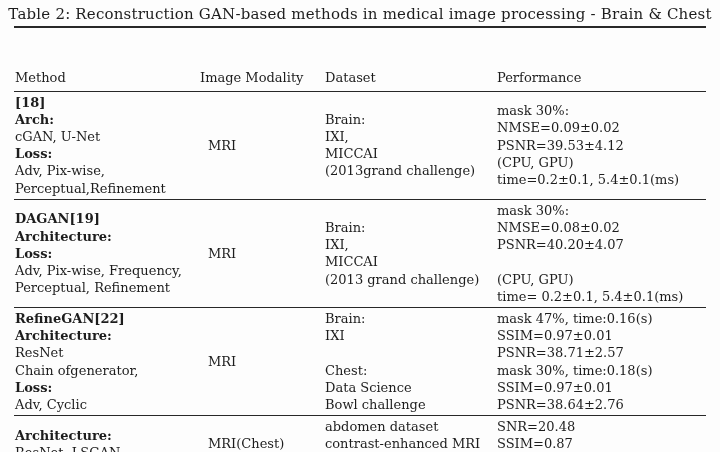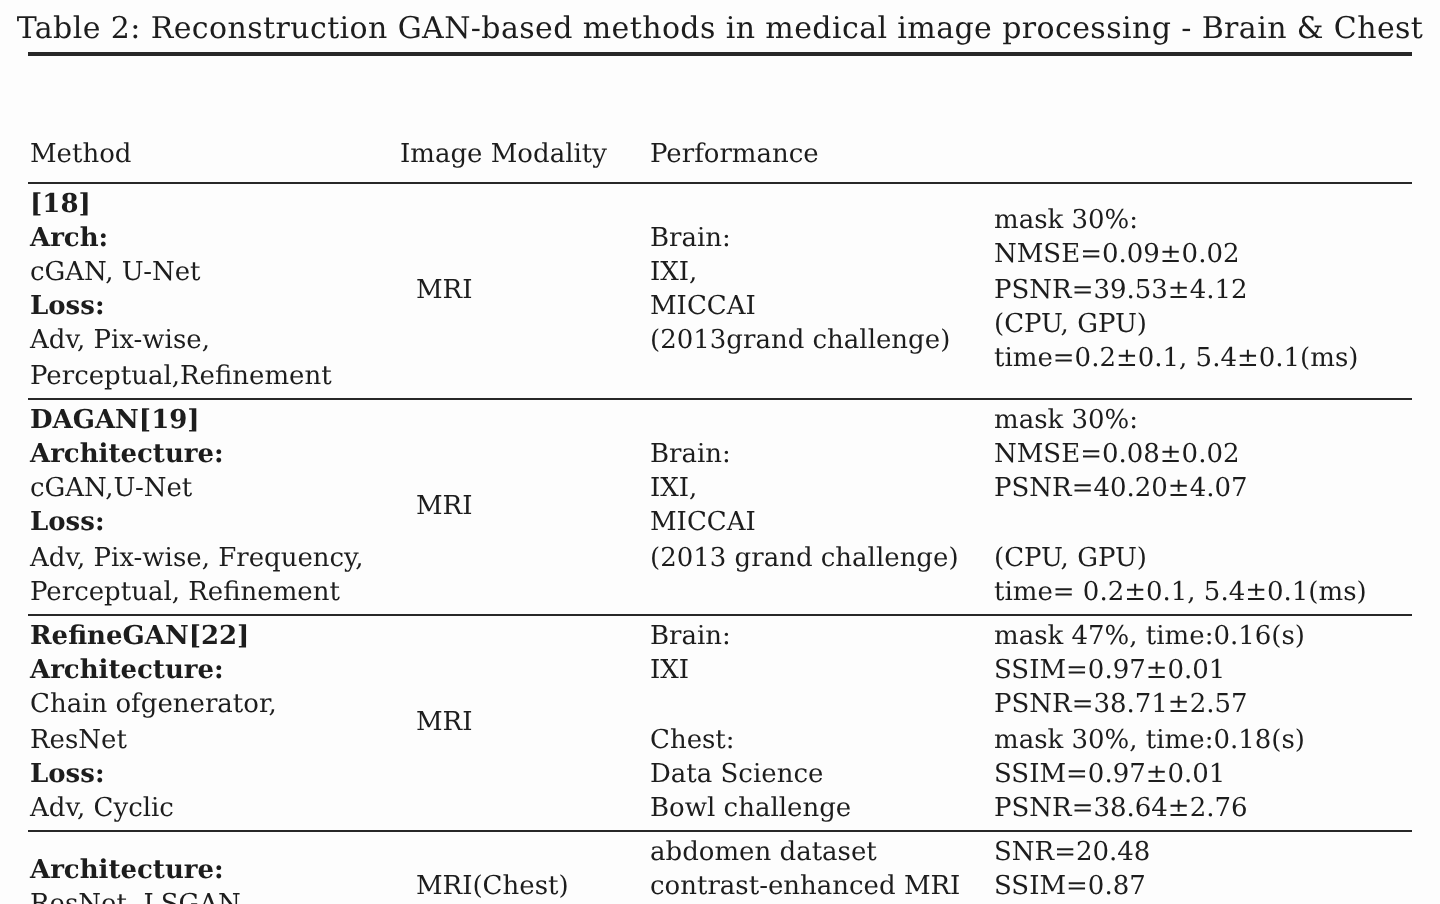--- a/index.html
+++ b/index.html
@@ -76,20 +76,21 @@
 </style>
 </head>
 <body>
 
 <div class="tbl">
   <div class="caption">Table 2: Reconstruction GAN-based methods in medical image processing - Brain &amp; Chest</div>
 
   <div class="hdr-row">
     <div class="cell c-method">Method</div>
     <div class="cell c-modality">Image Modality</div>
+    <div class="cell c-dataset">Dataset</div>
     <div class="cell c-perf">Performance</div>
   </div>
 
   <div id="rows">
       <div class="row">
         <div class="cell c-method">
           <div class="ln b">[18]</div>
           <div class="ln b">Arch:</div>
           <div class="ln">cGAN, U-Net</div>
           <div class="ln b">Loss:</div>
@@ -110,21 +111,20 @@
           <div class="ln">NMSE=0.09±0.02</div>
           <div class="ln">PSNR=39.53±4.12</div>
           <div class="ln">(CPU, GPU)</div>
           <div class="ln">time=0.2±0.1, 5.4±0.1(ms)</div>
         </div>
       </div>
       <div class="row">
         <div class="cell c-method">
           <div class="ln b">DAGAN[19]</div>
           <div class="ln b">Architecture:</div>
-          <div class="ln">cGAN,U-Net</div>
           <div class="ln b">Loss:</div>
           <div class="ln">Adv, Pix-wise, Frequency,</div>
           <div class="ln">Perceptual, Refinement</div>
         </div>
         <div class="cell c-modality">
           <div class="ln">MRI</div>
         </div>
         <div class="cell c-dataset">
           <div class="ln">Brain:</div>
           <div class="ln">IXI,</div>
@@ -137,22 +137,22 @@
           <div class="ln">PSNR=40.20±4.07</div>
           <div class="ln">&nbsp;</div>
           <div class="ln">(CPU, GPU)</div>
           <div class="ln">time= 0.2±0.1, 5.4±0.1(ms)</div>
         </div>
       </div>
       <div class="row">
         <div class="cell c-method">
           <div class="ln b">RefineGAN[22]</div>
           <div class="ln b">Architecture:</div>
+          <div class="ln">ResNet</div>
           <div class="ln">Chain ofgenerator,</div>
-          <div class="ln">ResNet</div>
           <div class="ln b">Loss:</div>
           <div class="ln">Adv, Cyclic</div>
         </div>
         <div class="cell c-modality">
           <div class="ln">MRI</div>
         </div>
         <div class="cell c-dataset">
           <div class="ln">Brain:</div>
           <div class="ln">IXI</div>
           <div class="ln">&nbsp;</div>

